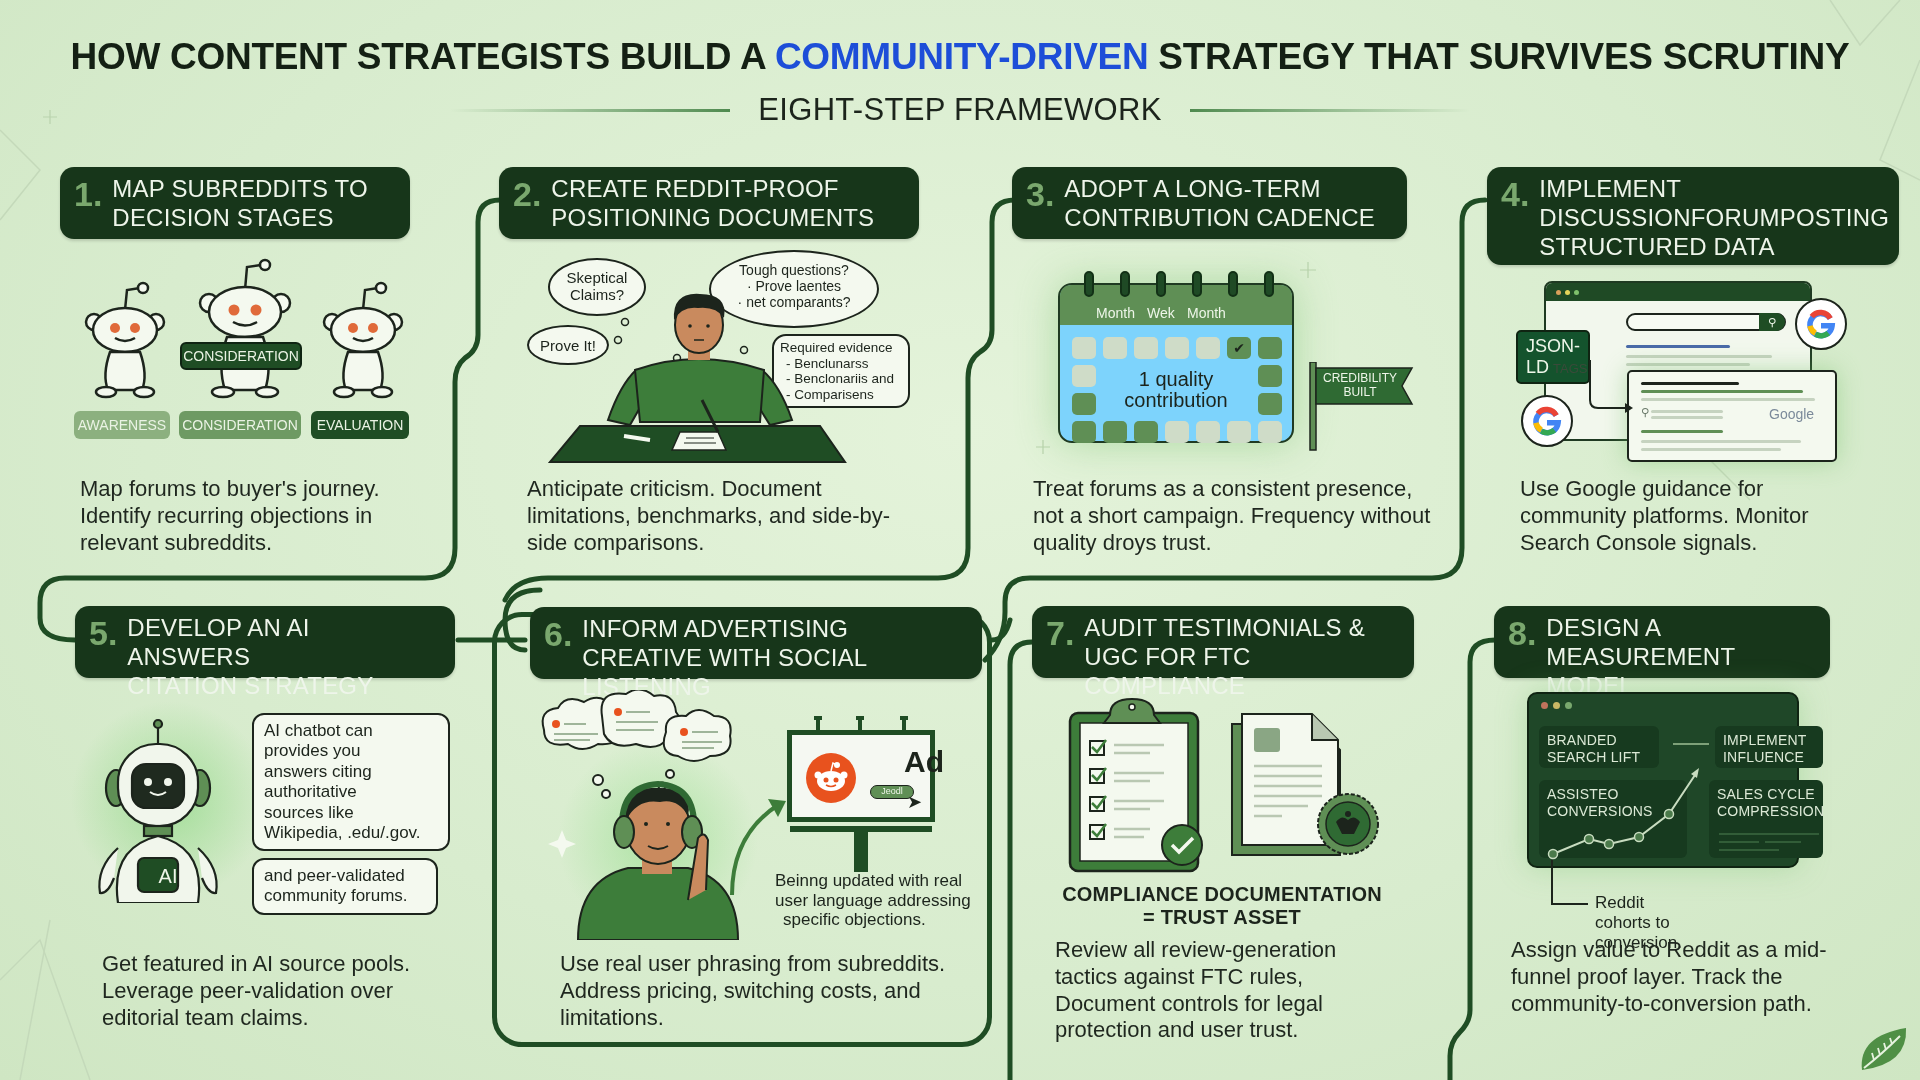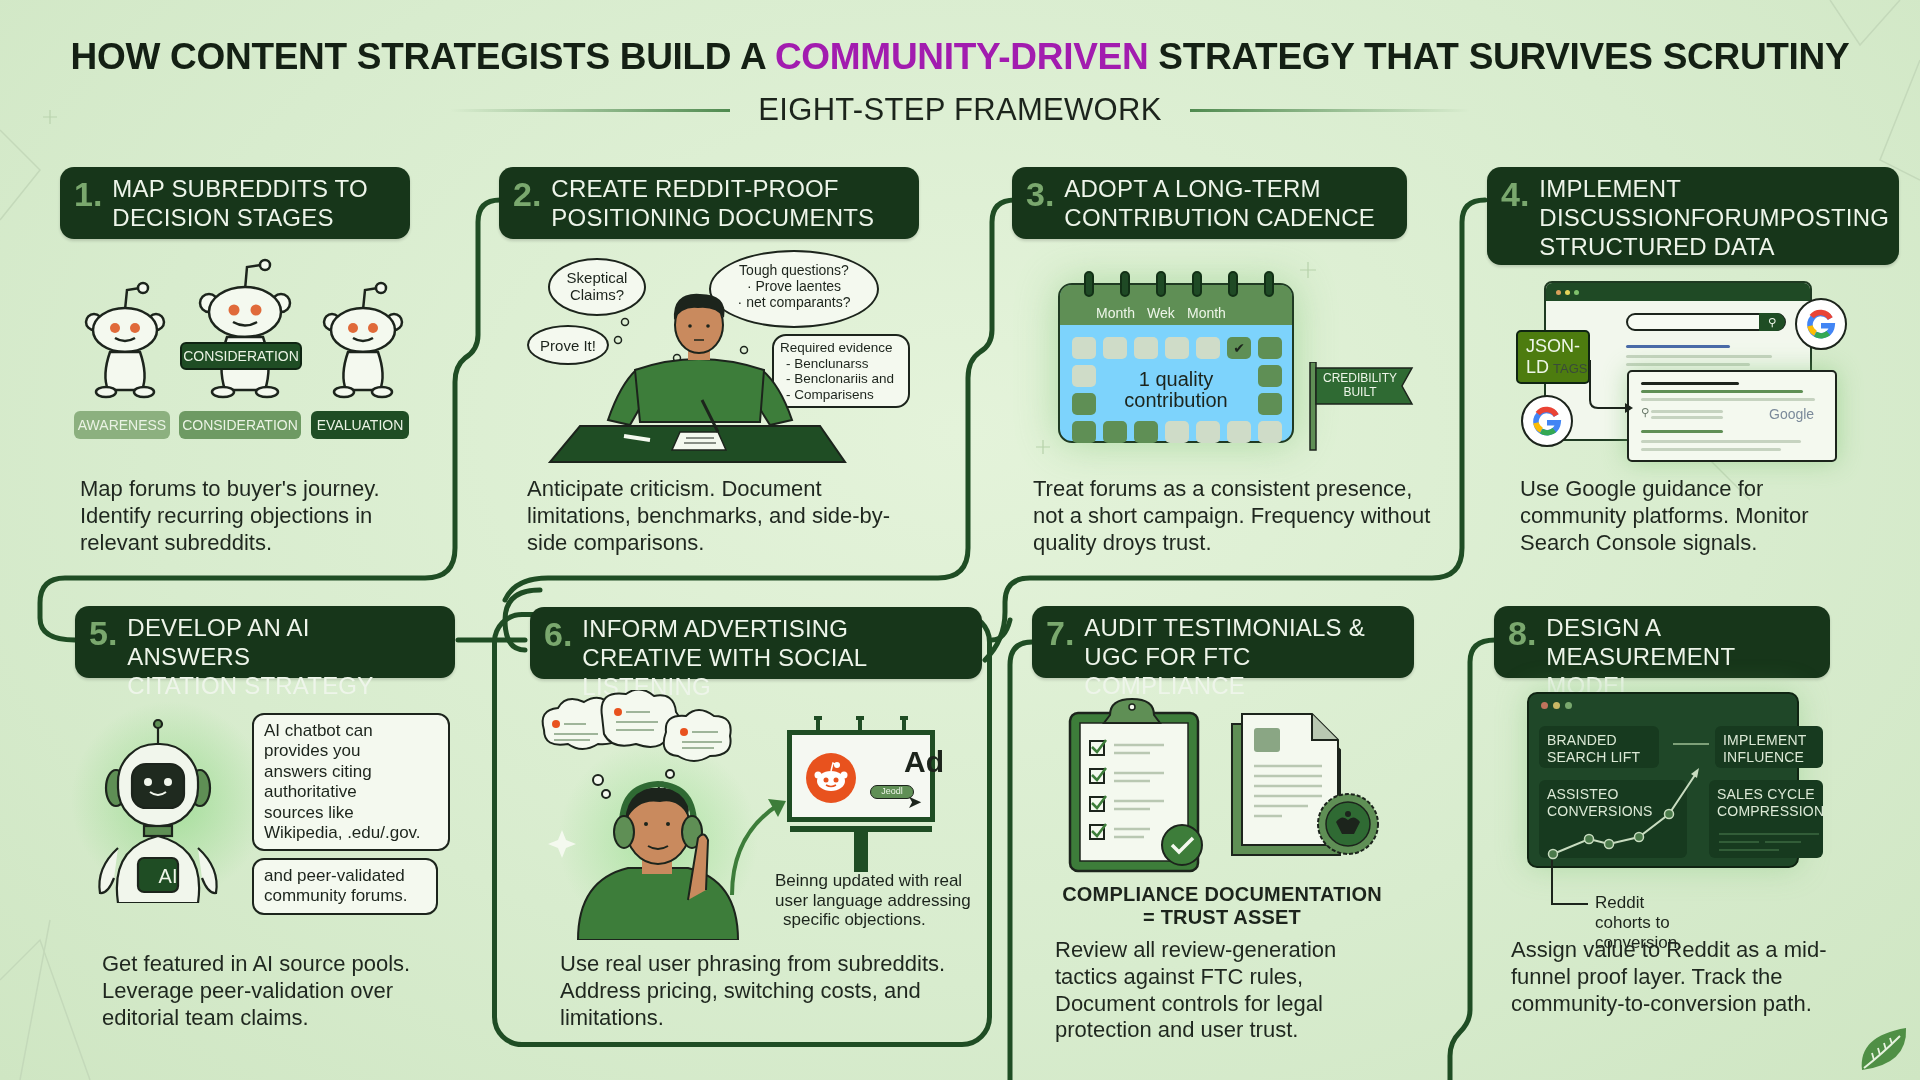--- a/index.html
+++ b/index.html
@@ -10,21 +10,21 @@
     color: #1c241c;
     position: relative;
   }
   .connectors { position: absolute; left: 0; top: 0; width: 1920px; height: 1080px; pointer-events: none; }
   .deco { position: absolute; left: 0; top: 0; width: 1920px; height: 1080px; pointer-events: none; }
 
   .title {
     position: absolute; left: 0; top: 36px; width: 1920px; text-align: center;
     font-size: 37px; font-weight: 700; letter-spacing: -0.3px; color: #142014;
   }
-  .title .accent { color: #a21caf; }
+  .title .accent { color: #1d4ed8; }
   .subtitle-row {
     position: absolute; top: 92px; left: 0; width: 1920px;
     display: flex; justify-content: center; align-items: center; gap: 28px;
   }
   .subtitle-row .rule { width: 280px; height: 3px; }
   .subtitle-row .rule.l { background: linear-gradient(90deg, rgba(60,110,60,0) 0%, #4f8a4f 100%); }
   .subtitle-row .rule.r { background: linear-gradient(90deg, #4f8a4f 0%, rgba(60,110,60,0) 100%); }
   .subtitle { font-size: 31px; color: #1c241c; letter-spacing: 0.3px; }
 
   .step { position: absolute; }
@@ -59,21 +59,21 @@
   .cal-cell.empty { background: transparent; }
   .cal-label { position: absolute; left: 60px; top: 84px; width: 112px; text-align: center; font-size: 20px; line-height: 1.05; color: #1c241c; }
   .ring { position: absolute; top: -14px; width: 10px; height: 26px; border-radius: 5px; background: #1f4a25; border: 2px solid #123016; }
 
   .flag { position: absolute; }
 
   
   .browser { position: absolute; background: #f2f7ed; border: 2px solid #1f3a22; border-radius: 8px; }
   .browser-bar { height: 18px; background: #1f4a25; border-radius: 6px 6px 0 0; display: flex; gap: 4px; align-items: center; padding-left: 10px; }
   .dot { width: 5px; height: 5px; border-radius: 50%; }
-  .json-tag { position: absolute; background: #4d7c0f; color: #eef6e9; font-size: 18px; padding: 4px 8px; border-radius: 5px; border: 2px solid #0f2412; }
+  .json-tag { position: absolute; background: #14532d; color: #eef6e9; font-size: 18px; padding: 4px 8px; border-radius: 5px; border: 2px solid #0f2412; }
   .line { position: absolute; height: 3px; border-radius: 2px; background: #c6d3c0; }
   .gbadge { position: absolute; width: 52px; height: 52px; border-radius: 50%; background: #fff; border: 2.5px solid #1c241c; }
 
   
   .robot-glow { position: absolute; width: 200px; height: 200px; border-radius: 50%; background: radial-gradient(circle, rgba(120,210,110,0.55) 0%, rgba(120,210,110,0) 70%); }
   .sq-bubble { position: absolute; background: #f4f9ef; border: 2px solid #1c241c; border-radius: 12px; font-size: 17px; line-height: 1.2; padding: 6px 10px; color: #1c241c; }
 
   
   .card6 { position: absolute; left: 492px; top: 612px; width: 500px; height: 435px; border: 5px solid #1f4d24; border-radius: 30px; }
   .ad-board { position: absolute; background: #f5f8f2; border: 5px solid #1f4d24; }

